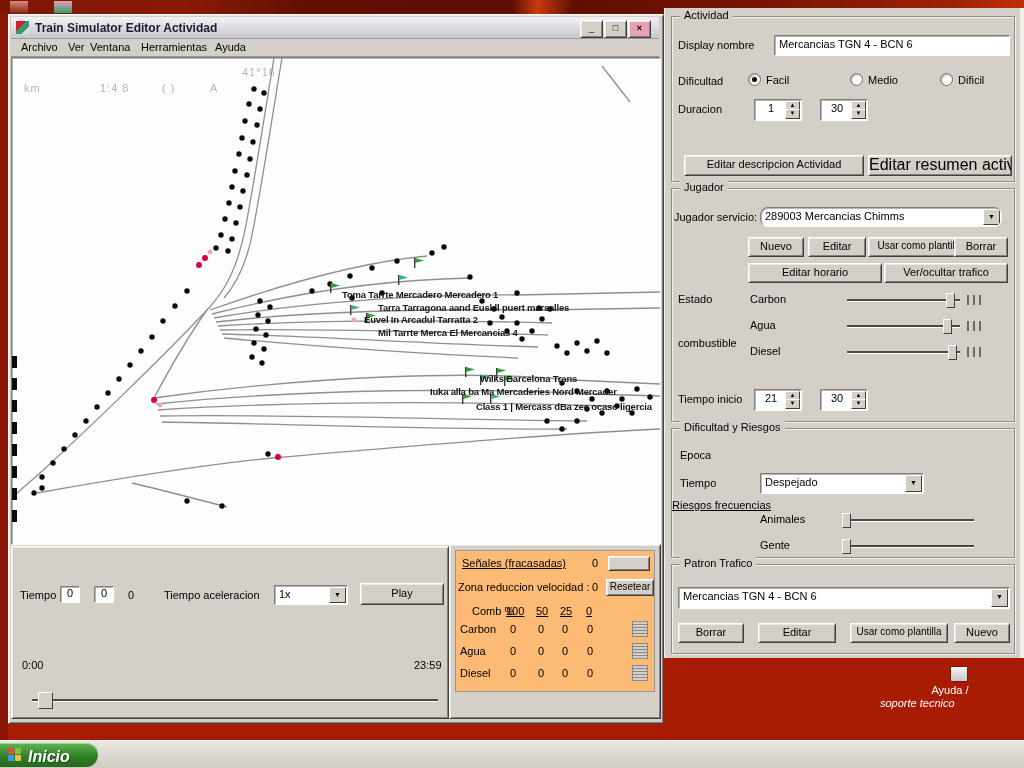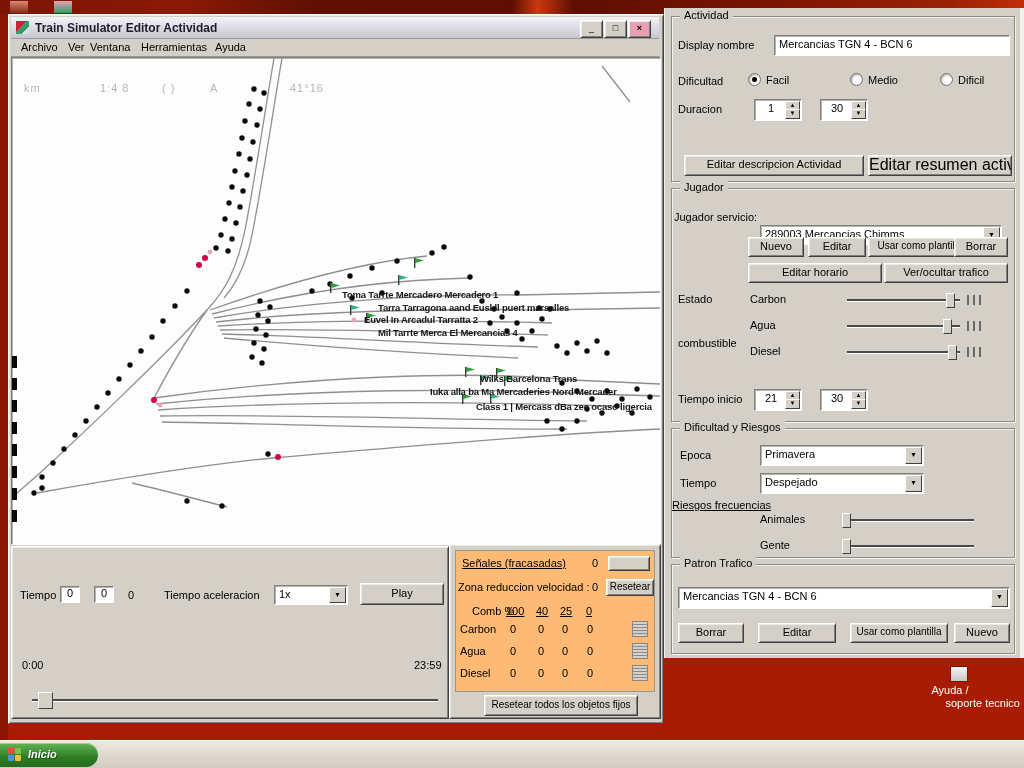--- a/index.html
+++ b/index.html
@@ -260,21 +260,21 @@
         <text x="366" y="278" font-size="9.5" font-weight="bold" fill="#171717" font-family="Liberation Sans, sans-serif" letter-spacing="-0.2">Mil Tarrte Merca El Mercancias 4</text>
         <text x="468" y="324" font-size="9.5" font-weight="bold" fill="#171717" font-family="Liberation Sans, sans-serif" letter-spacing="-0.2">Wilks Barcelona Trans</text>
         <text x="418" y="337" font-size="9.5" font-weight="bold" fill="#171717" font-family="Liberation Sans, sans-serif" letter-spacing="-0.2">Iuka alla ba Ma Mercaderies Nord Mercader</text>
         <text x="464" y="352" font-size="9.5" font-weight="bold" fill="#171717" font-family="Liberation Sans, sans-serif" letter-spacing="-0.2">Class 1 | Mercass dBa zee ocaso ligercia</text>
       </svg>
     <div id="map-overlay">
         <span class="mapoverlay" style="left: 12px; top: 24px;">km</span>
         <span class="mapoverlay" style="left: 88px; top: 24px;">1:4 8</span>
         <span class="mapoverlay" style="left: 150px; top: 24px;">( )</span>
         <span class="mapoverlay" style="left: 198px; top: 24px;">A</span>
-        <span class="mapoverlay" style="left: 230px; top: 24px; margin-left: 48px;">41°16</span>
+        <span class="mapoverlay" style="left: 230px; top: 8px;">41°16</span>
       </div>
   </div>
 
   <div class="abs raised" style="left:2px;top:531px;width:436px;height:171px;">
     <span class="abs lbl" style="left:8px;top:42px;">Tiempo</span>
     <div class="abs sunkenf" style="left:48px;top:39px;width:18px;height:15px;text-align:center;">0</div>
     <div class="abs sunkenf" style="left:82px;top:39px;width:18px;height:15px;text-align:center;">0</div>
     <span class="abs" style="left:116px;top:42px;">0</span>
     <span class="abs lbl" style="left:152px;top:42px;">Tiempo aceleracion</span>
     <div class="abs combo" style="left:262px;top:38px;width:72px;height:18px;">
@@ -295,21 +295,21 @@
       <span class="abs lbl" style="left:6px;top:6px;text-decoration:underline;">Señales (fracasadas)</span>
       <span class="abs" style="left:136px;top:6px;">0</span>
       <div class="abs btn" style="left:152px;top:5px;width:40px;height:13px;"></div>
 
       <span class="abs lbl" style="left:2px;top:30px;">Zona reduccion velocidad :</span>
       <span class="abs" style="left:136px;top:30px;">0</span>
       <div class="abs btn" style="left:150px;top:28px;width:46px;height:15px;line-height:13px;font-size:10px;">Resetear</div>
 
       <span class="abs lbl" style="left:16px;top:54px;">Comb %</span>
       <span class="abs" style="left:50px;top:54px;text-decoration:underline;">100</span>
-      <span class="abs" style="left:80px;top:54px;text-decoration:underline;">40</span>
+      <span class="abs" style="left:80px;top:54px;text-decoration:underline;">50</span>
       <span class="abs" style="left:104px;top:54px;text-decoration:underline;">25</span>
       <span class="abs" style="left:130px;top:54px;text-decoration:underline;">0</span>
 
       <span class="abs lbl" style="left:4px;top:72px;">Carbon</span>
       <span class="abs" style="left:54px;top:72px;">0</span>
       <span class="abs" style="left:82px;top:72px;">0</span>
       <span class="abs" style="left:106px;top:72px;">0</span>
       <span class="abs" style="left:131px;top:72px;">0</span>
       <div class="abs mini-sb" style="left:176px;top:70px;width:14px;height:14px;"></div>
 
@@ -320,21 +320,20 @@
       <span class="abs" style="left:131px;top:94px;">0</span>
       <div class="abs mini-sb" style="left:176px;top:92px;width:14px;height:14px;"></div>
 
       <span class="abs lbl" style="left:4px;top:116px;">Diesel</span>
       <span class="abs" style="left:54px;top:116px;">0</span>
       <span class="abs" style="left:82px;top:116px;">0</span>
       <span class="abs" style="left:106px;top:116px;">0</span>
       <span class="abs" style="left:131px;top:116px;">0</span>
       <div class="abs mini-sb" style="left:176px;top:114px;width:14px;height:14px;"></div>
     </div>
-    <div class="abs btn" style="left:34px;top:150px;width:152px;height:19px;line-height:17px;font-size:10px;">Resetear todos los objetos fijos</div>
   </div>
 </div>
 
 <div class="abs" id="rpanel" style="left:664px;top:8px;width:356px;height:650px;background:#d4d0c8;border-left:1px solid #f2f0ec;">
 
   <div class="abs group" style="left:6px;top:8px;width:342px;height:164px;">
     <span class="glabel">Actividad</span>
     <span class="abs lbl" style="left:6px;top:22px;">Display nombre</span>
     <div class="abs sunkenf" style="left:102px;top:18px;width:230px;height:17px;padding:2px 0 0 4px;">Mercancias TGN 4 - BCN 6</div>
 
@@ -361,21 +360,21 @@
       <span class="sparr" style="bottom:1px;">▼</span>
     </div>
 
     <div class="abs btn" style="left:12px;top:138px;width:178px;height:19px;line-height:17px;">Editar descripcion Actividad</div>
     <div class="abs btn" style="left:196px;top:138px;width:142px;height:19px;line-height:17px;font-size:16px;">Editar resumen actividad</div>
   </div>
 
   <div class="abs group" style="left:6px;top:180px;width:342px;height:232px;">
     <span class="glabel">Jugador</span>
     <span class="abs lbl" style="left:2px;top:22px;">Jugador servicio:</span>
-    <div class="abs combo" style="left:88px;top:36px;width:240px;height:18px;">
+    <div class="abs combo" style="left:88px;top:18px;width:240px;height:18px;border-radius:8px;">
       <span class="val">289003 Mercancias Chimms</span>
       <span class="cbtn">▼</span>
     </div>
 
     <div class="abs btn" style="left:76px;top:48px;width:54px;height:18px;line-height:16px;">Nuevo</div>
     <div class="abs btn" style="left:136px;top:48px;width:56px;height:18px;line-height:16px;">Editar</div>
     <div class="abs btn" style="left:196px;top:48px;width:102px;height:18px;line-height:16px;font-size:10px;">Usar como plantilla</div>
     <div class="abs btn" style="left:282px;top:48px;width:52px;height:18px;line-height:16px;">Borrar</div>
 
     <div class="abs btn" style="left:76px;top:74px;width:132px;height:18px;line-height:16px;">Editar horario</div>
@@ -415,24 +414,20 @@
     <div class="abs spin" style="left:148px;top:200px;width:46px;height:20px;">
       <span class="num">30</span>
       <span class="sparr" style="top:1px;">▲</span>
       <span class="sparr" style="bottom:1px;">▼</span>
     </div>
   </div>
 
   <div class="abs group" style="left:6px;top:420px;width:342px;height:128px;">
     <span class="glabel">Dificultad y Riesgos</span>
     <span class="abs lbl" style="left:8px;top:20px;">Epoca</span>
-    <div class="abs combo" style="left:88px;top:16px;width:162px;height:19px;">
-      <span class="val">Primavera</span>
-      <span class="cbtn">▼</span>
-    </div>
     <span class="abs lbl" style="left:8px;top:48px;">Tiempo</span>
     <div class="abs combo" style="left:88px;top:44px;width:162px;height:19px;">
       <span class="val">Despejado</span>
       <span class="cbtn">▼</span>
     </div>
     <span class="abs lbl" style="left:0px;top:70px;text-decoration:underline;">Riesgos frecuencias</span>
     <span class="abs lbl" style="left:88px;top:84px;">Animales</span>
     <div class="strack riskslider" style="left:170px;top:90px;width:132px;">
         <div class="sthumb" style="left: calc(2% - 3px);"></div>
       </div>
@@ -451,28 +446,28 @@
     <div class="abs btn" style="left:6px;top:58px;width:64px;height:18px;line-height:16px;">Borrar</div>
     <div class="abs btn" style="left:86px;top:58px;width:76px;height:18px;line-height:16px;">Editar</div>
     <div class="abs btn" style="left:178px;top:58px;width:96px;height:18px;line-height:16px;font-size:10px;">Usar como plantilla</div>
     <div class="abs btn" style="left:282px;top:58px;width:54px;height:18px;line-height:16px;">Nuevo</div>
   </div>
 </div>
 <div class="abs" style="left:1020px;top:8px;width:4px;height:650px;background:#f2f0ec;"></div>
 
 <div class="abs" style="left:950px;top:666px;width:16px;height:14px;background:linear-gradient(#f4f4f4,#c9c9c9);border:1px solid #7a1403;"></div>
 <div class="abs" style="left:880px;top:684px;width:140px;text-align:center;color:#fff;">Ayuda /</div>
-<div class="abs" style="left:880px;top:697px;width:140px;text-align:right;color:#fff;">soporte tecnico</div>
+<div class="abs" style="left:880px;top:697px;width:140px;text-align:left;color:#fff;font-style:italic;">soporte tecnico</div>
 
 <div id="taskbar" class="abs">
   <div class="abs" style="left:0;top:2px;width:98px;height:24px;border-radius:0 12px 12px 0;
               background:linear-gradient(#62b455,#2e7d24 60%,#256a1d);box-shadow:inset 0 1px 0 #9ad68e;">
     <span class="abs" style="left:8px;top:5px;width:14px;height:14px;">
       <span class="abs" style="left:0;top:0;width:6px;height:6px;background:#e84c3d;border-radius:1px;"></span>
       <span class="abs" style="left:7px;top:0;width:6px;height:6px;background:#7cc24a;border-radius:1px;"></span>
       <span class="abs" style="left:0;top:7px;width:6px;height:6px;background:#3b9ae1;border-radius:1px;"></span>
       <span class="abs" style="left:7px;top:7px;width:6px;height:6px;background:#f0c239;border-radius:1px;"></span>
     </span>
-    <span class="abs" style="left:28px;top:5px;color:#fff;font-weight:bold;font-style:italic;font-size:11px;text-shadow:1px 1px 1px #1d4d17;">Inicio</span>
+    <span class="abs" style="left:28px;top:5px;color:#fff;font-weight:bold;font-style:italic;font-size:16px;text-shadow:1px 1px 1px #1d4d17;">Inicio</span>
   </div>
   <div class="abs" style="left:104px;top:744px;"></div>
 
 </div>
 
 </body></html>

